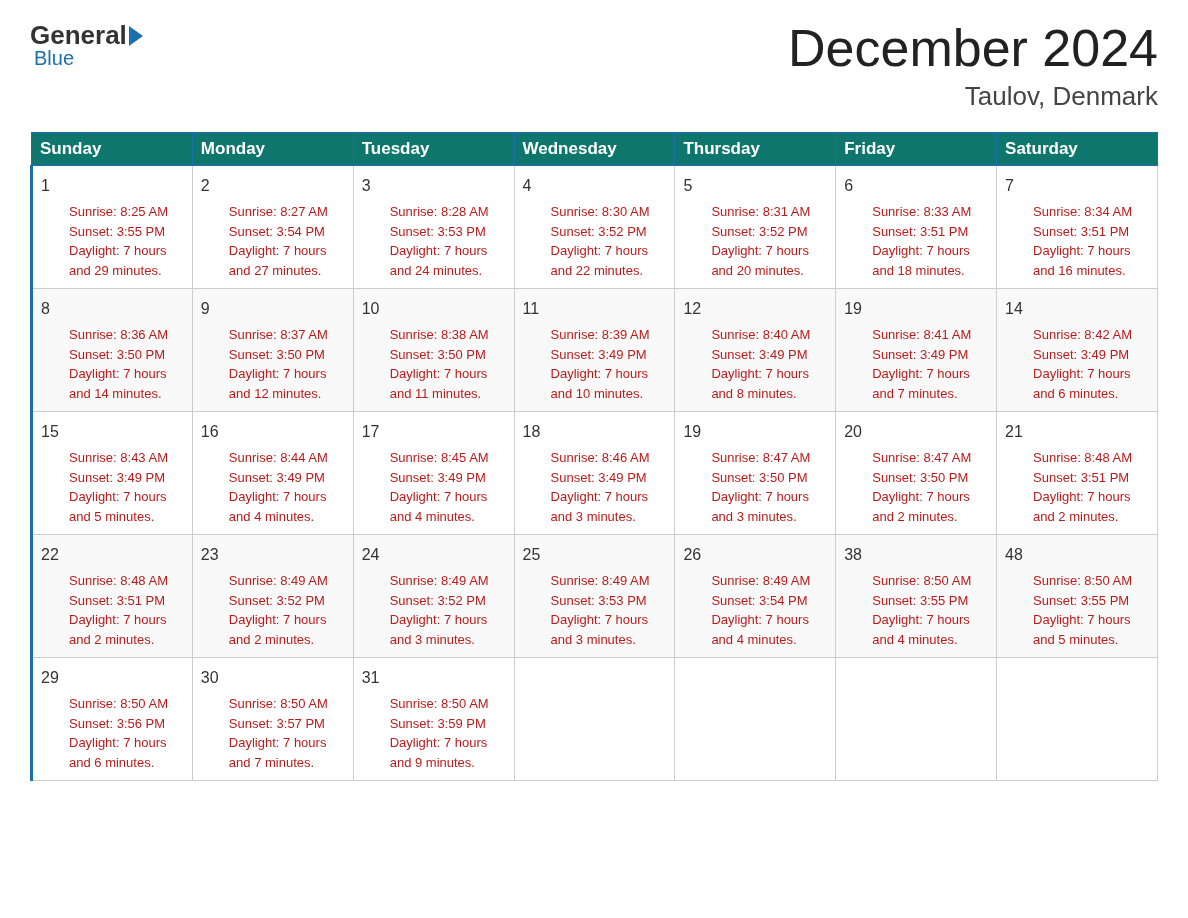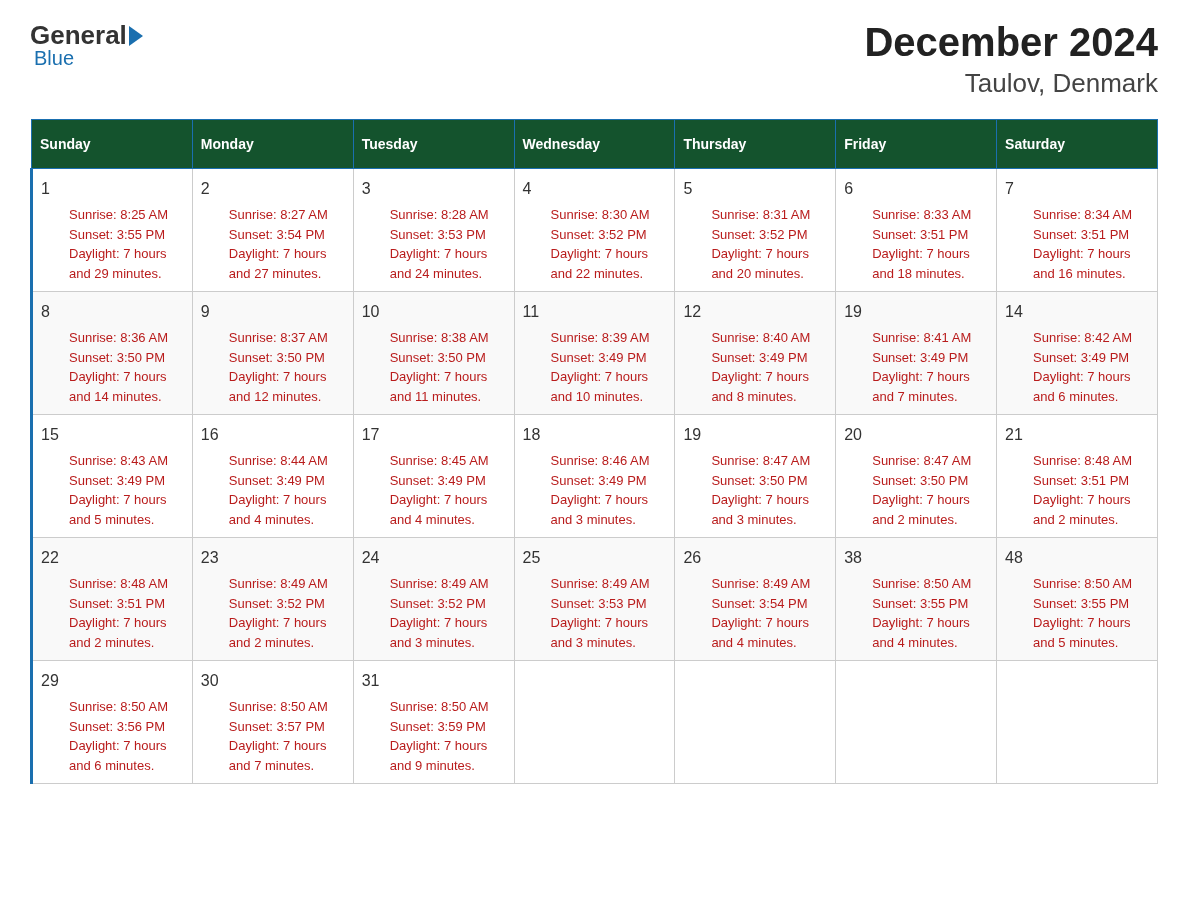--- a/index.html
+++ b/index.html
@@ -43,40 +43,40 @@
     .logo-subtitle {
       font-size: 20px;
       color: #1a6faf;
       margin-top: -4px;
       margin-left: 4px;
     }
     .title-block {
       text-align: right;
     }
     .month-title {
-      font-size: 40px;
-      font-weight: bold;
+      font-size: 52px;
+      font-weight: normal;
       color: #222;
       line-height: 1.1;
     }
     .location {
       font-size: 26px;
       color: #444;
       margin-top: 4px;
     }
     table {
       width: 100%;
       border-collapse: collapse;
       table-layout: fixed;
     }
     thead th {
-      background-color: #14532d;
+      background-color: #0f766e;
       color: #fff;
-      padding: 16px 8px;
-      font-size: 14px;
+      padding: 6px 8px;
+      font-size: 17px;
       font-weight: bold;
       text-align: left;
       border: 1px solid #1a6faf;
     }
     tbody td {
       vertical-align: top;
       padding: 8px;
       border: 1px solid #ccc;
       font-size: 13px;
       color: #333;

